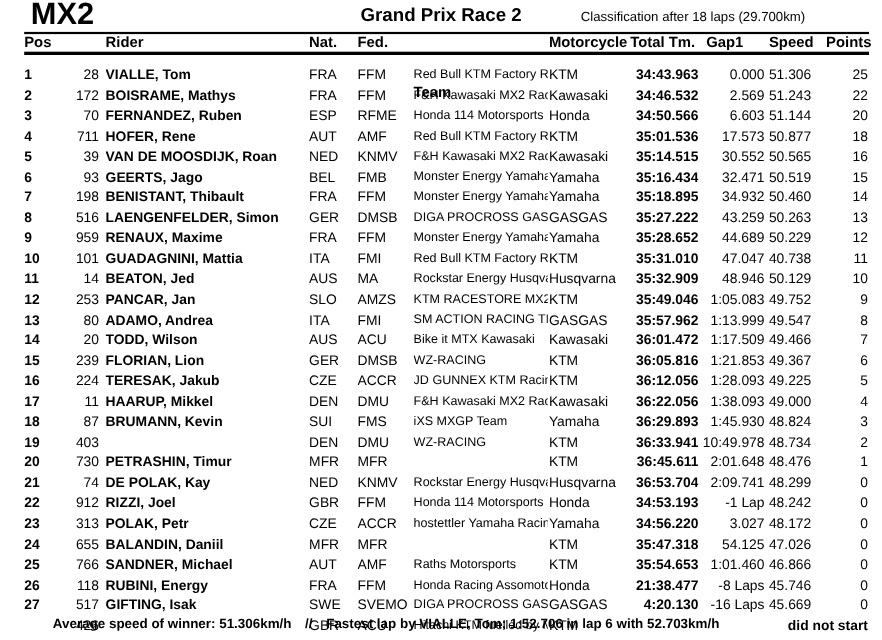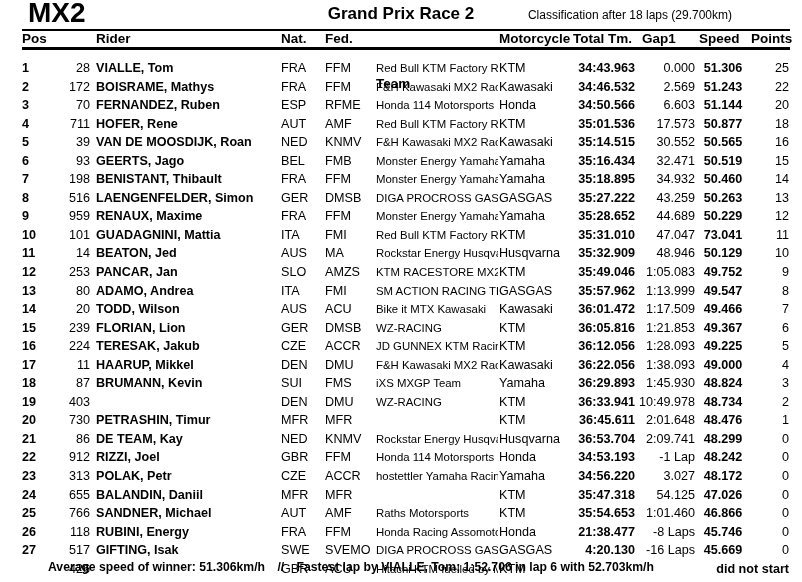--- a/index.html
+++ b/index.html
@@ -111,21 +111,21 @@
   
   .c-pos      { left: 22px;  width: 24px;  text-align: left;  font-weight: bold; }
   .c-bib      { left: 48px;  width: 42px;  text-align: right; font-weight: normal; }
   .c-rider    { left: 96px;  width: 182px; text-align: left;  font-weight: bold; }
   .c-nat      { left: 281px; width: 36px;  text-align: left;  font-weight: normal; }
   .c-fed      { left: 325px; width: 46px;  text-align: left;  font-weight: normal; }
   .c-team     { left: 376px; width: 122px; text-align: left;  font-weight: normal; font-size: 11.4px; }
   .c-moto     { left: 499px; width: 72px;  text-align: left;  font-weight: normal; }
   .c-total    { left: 567px; width: 68px;  text-align: right; font-weight: bold; }
   .c-gap      { left: 637px; width: 58px;  text-align: right; font-weight: normal; }
-  .c-speed    { left: 699px; width: 48px;  text-align: center; font-weight: bold; }
+  .c-speed    { left: 699px; width: 48px;  text-align: left; font-weight: normal; }
   .c-points   { left: 751px; width: 38px;  text-align: right; font-weight: normal; }
   .c-dns      { left: 660px; width: 129px; text-align: right; font-weight: bold; }
 
   
   .h-pos    { left: 22px; }
   .h-rider  { left: 96px; }
   .h-nat    { left: 281px; }
   .h-fed    { left: 325px; }
   .h-team   { left: 376px; margin-top: 45px; }
   .h-moto   { left: 499px; }
@@ -298,21 +298,21 @@
       <div class="row">
         <div class="cell c-pos">10</div>
         <div class="cell c-bib">101</div>
         <div class="cell c-rider">GUADAGNINI, Mattia</div>
         <div class="cell c-nat">ITA</div>
         <div class="cell c-fed">FMI</div>
         <div class="cell c-team">Red Bull KTM Factory Racing</div>
         <div class="cell c-moto">KTM</div>
         <div class="cell c-total">35:31.010</div>
         <div class="cell c-gap">47.047</div>
-        <div class="cell c-speed">73.041</div>
+        <div class="cell c-speed">40.738</div>
         <div class="cell c-points">11</div>
       </div>
       <div class="row">
         <div class="cell c-pos">11</div>
         <div class="cell c-bib">14</div>
         <div class="cell c-rider">BEATON, Jed</div>
         <div class="cell c-nat">AUS</div>
         <div class="cell c-fed">MA</div>
         <div class="cell c-team">Rockstar Energy Husqvarna</div>
         <div class="cell c-moto">Husqvarna</div>
@@ -432,22 +432,22 @@
         <div class="cell c-fed">MFR</div>
         <div class="cell c-team"></div>
         <div class="cell c-moto">KTM</div>
         <div class="cell c-total">36:45.611</div>
         <div class="cell c-gap">2:01.648</div>
         <div class="cell c-speed">48.476</div>
         <div class="cell c-points">1</div>
       </div>
       <div class="row">
         <div class="cell c-pos">21</div>
-        <div class="cell c-bib">86</div>
-        <div class="cell c-rider">DE TEAM, Kay</div>
+        <div class="cell c-bib">74</div>
+        <div class="cell c-rider">DE POLAK, Kay</div>
         <div class="cell c-nat">NED</div>
         <div class="cell c-fed">KNMV</div>
         <div class="cell c-team">Rockstar Energy Husqvarna</div>
         <div class="cell c-moto">Husqvarna</div>
         <div class="cell c-total">36:53.704</div>
         <div class="cell c-gap">2:09.741</div>
         <div class="cell c-speed">48.299</div>
         <div class="cell c-points">0</div>
       </div>
       <div class="row">

